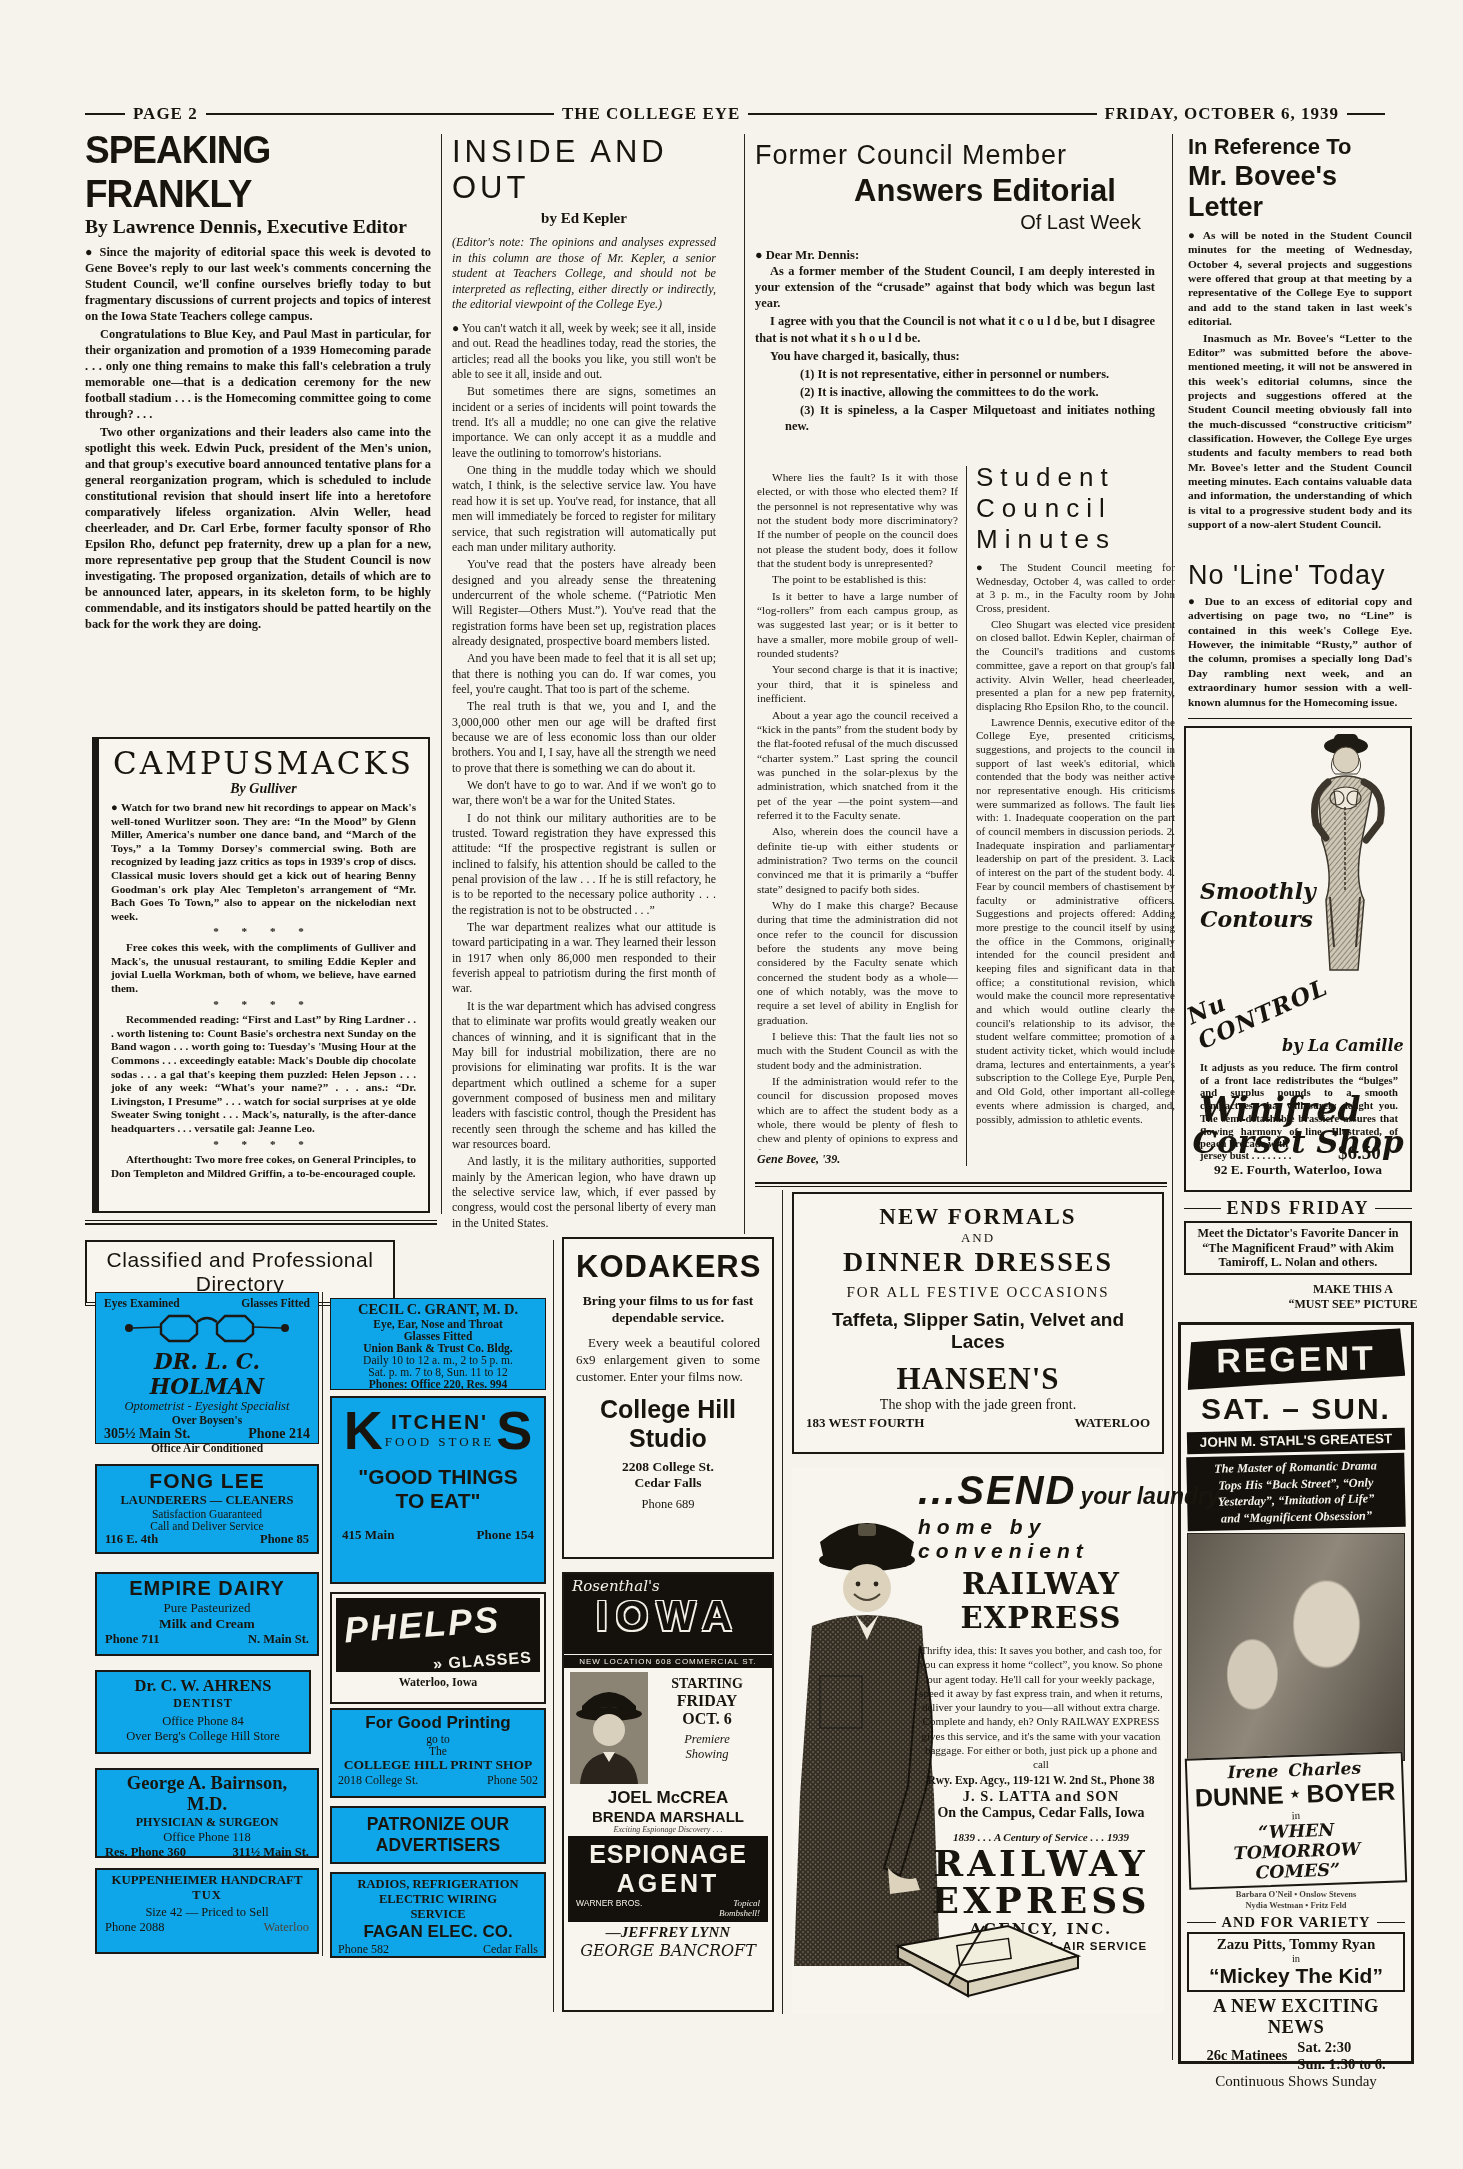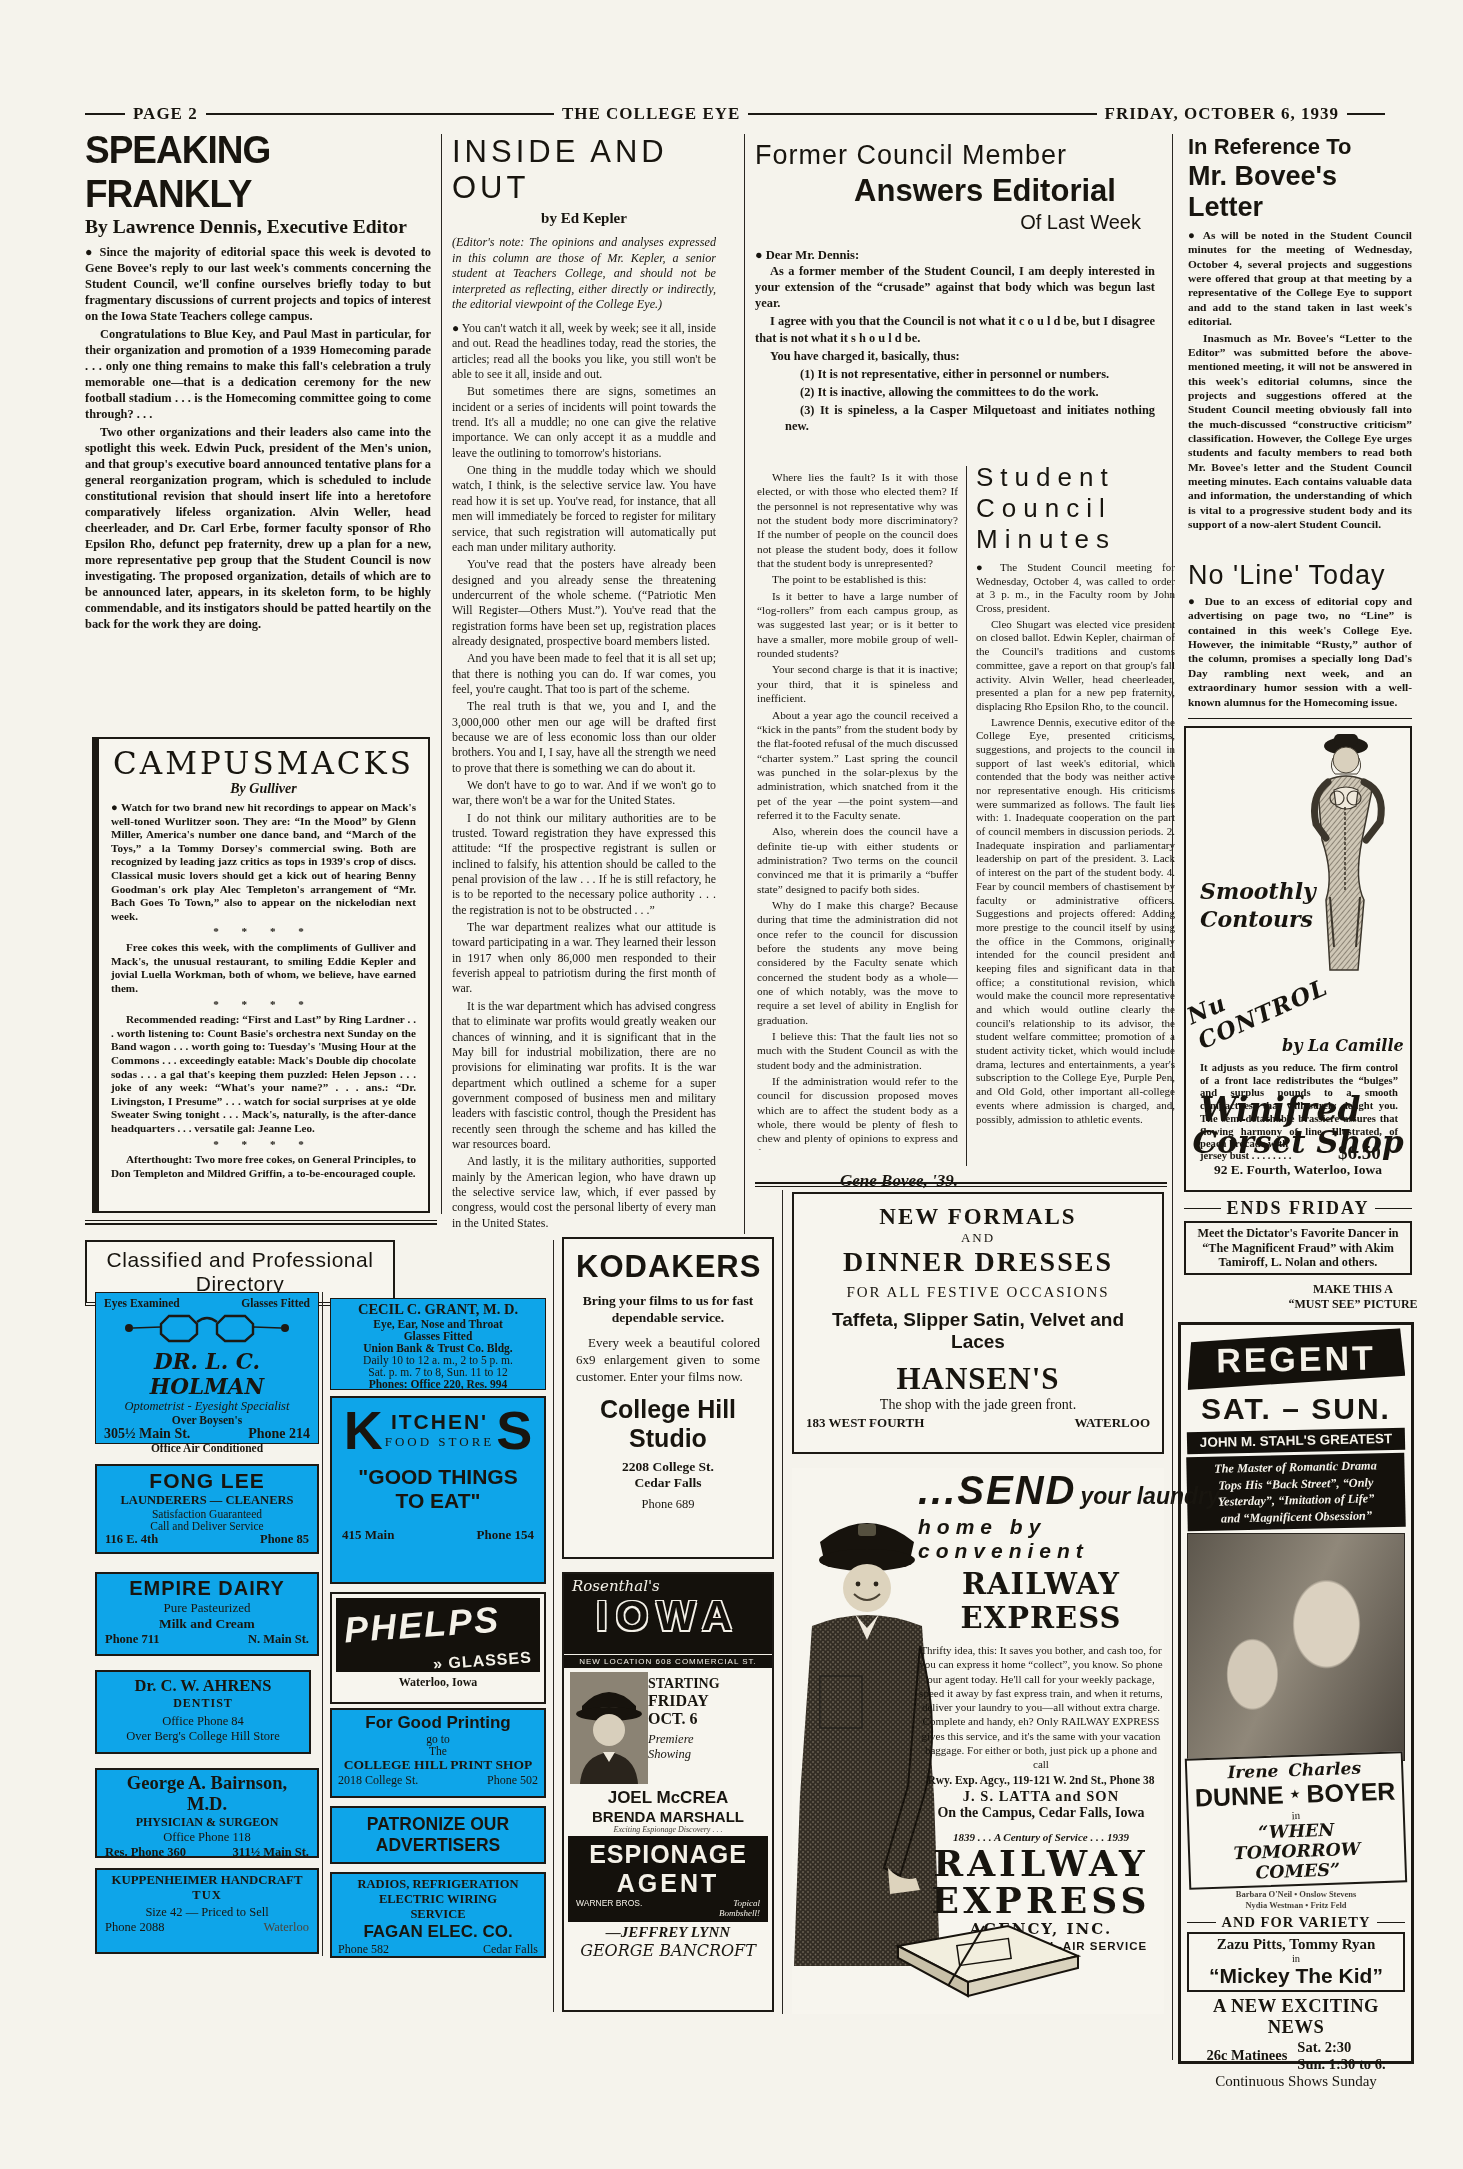--- a/index.html
+++ b/index.html
@@ -99,21 +99,21 @@
       <p>Where lies the fault? Is it with those elected, or with those who elected them? If the personnel is not representative why was not the student body more discriminatory? If the number of people on the council does not please the student body, does it follow that the student body is unrepresented?</p>
       <p>The point to be established is this:</p>
       <p>Is it better to have a large number of “log-rollers” from each campus group, as was suggested last year; or is it better to have a smaller, more mobile group of well-rounded students?</p>
       <p>Your second charge is that it is inactive; your third, that it is spineless and inefficient.</p>
       <p>About a year ago the council received a “kick in the pants” from the student body by the flat-footed refusal of the much discussed “charter system.” Last spring the council was punched in the solar-plexus by the administration, which snatched from it the pet of the year —the point system—and referred it to the Faculty senate.</p>
       <p>Also, wherein does the council have a definite tie-up with either students or administration? Two terms on the council convinced me that it is primarily a “buffer state” designed to pacify both sides.</p>
       <p>Why do I make this charge? Because during that time the administration did not once refer to the council for discussion before the students any move being considered by the Faculty senate which concerned the student body as a whole—one of which notably, was the move to require a set level of ability in English for graduation.</p>
       <p>I believe this: That the fault lies not so much with the Student Council as with the student body and the administration.</p>
       <p>If the administration would refer to the council for discussion proposed moves which are to affect the student body as a whole, there would be plenty of flesh to chew and plenty of opinions to express and formulate into action.</p>
     </div>
-  <div class="abs i b" style="left:757px;top:1152px;width:201px;text-align:right;font-size:17px;margin-top:19px;">Gene Bovee, '39.</div>
+  <div class="abs i b" style="left:757px;top:1152px;width:201px;font-size:12px;">Gene Bovee, '39.</div>
 
   <div class="abs clip" style="left:976px;top:462px;width:199px;height:712px;">
     <div class="sans" style="font-size:26px;letter-spacing:7px;">Student</div>
     <div class="sans" style="font-size:26px;letter-spacing:7px;">Council</div>
     <div class="sans" style="font-size:26px;letter-spacing:7px;margin-bottom:6px;">Minutes</div>
     <div class="paras" style="font-size:11.05px;line-height:1.24;">
         <p class="lead">● The Student Council meeting for Wednesday, October 4, was called to order at 3 p. m., in the Faculty room by John Cross, president.</p>
         <p>Cleo Shugart was elected vice president on closed ballot. Edwin Kepler, chairman of the Council's traditions and customs committee, gave a report on that group's fall activity. Alvin Weller, head cheerleader, presented a plan for a new pep fraternity, displacing Rho Epsilon Rho, to the council.</p>
         <p>Lawrence Dennis, executive editor of the College Eye, presented criticisms, suggestions, and projects to the council in support of last week's editorial, which contended that the body was neither active nor representative enough. His criticisms were summarized as follows. The fault lies with: 1. Inadequate cooperation on the part of council members in discussion periods. 2. Inadequate inspiration and parliamentary leadership on part of the president. 3. Lack of interest on the part of the student body. 4. Fear by council members of chastisement by faculty or administrative officers. Suggestions and projects offered: Adding more prestige to the council itself by using the office in the Commons, originally intended for the council president and keeping files and significant data in that office; a constitutional revision, which would make the council more representative and which would outline clearly the council's relationship to its advisor, the student welfare committee; promotion of a student activity ticket, which would include drama, lectures and entertainments, a year's subscription to the College Eye, Purple Pen, and Old Gold, other important all-college events where admission is charged, and, possibly, admission to athletic events.</p>
       </div>
@@ -396,21 +396,21 @@
     </div>
     <div style="display:flex;padding:4px 6px;">
       <svg width="78" height="112" viewBox="0 0 78 112">
         <rect x="0" y="0" width="78" height="112" fill="#8b8374"></rect>
         <path d="M12,34 Q39,6 66,34 L66,42 Q39,28 12,42 Z" fill="#17130d"></path>
         <ellipse cx="39" cy="42" rx="33" ry="7" fill="#17130d"></ellipse>
         <circle cx="39" cy="58" r="16" fill="#d8cfbc"></circle>
         <path d="M10,112 Q12,84 39,80 Q66,84 68,112 Z" fill="#2a241c"></path>
         <path d="M33,80 l6,10 6,-10 z" fill="#efe9dc"></path>
       </svg>
-      <div style="flex:1;padding-top:4px;">
+      <div style="flex:1;text-align:center;padding-top:4px;">
         <div class="b" style="font-size:14px;">STARTING</div>
         <div class="b" style="font-size:16px;">FRIDAY</div>
         <div class="b" style="font-size:16px;">OCT. 6</div>
         <div class="i" style="font-size:12.5px;margin-top:4px;">Premiere</div>
         <div class="i" style="font-size:12.5px;">Showing</div>
       </div>
     </div>
     <div class="tc sans b" style="font-size:17px;">JOEL McCREA</div>
     <div class="tc sans b" style="font-size:15px;">BRENDA MARSHALL</div>
     <div class="tc i" style="font-size:8px;color:#3a342c;">Exciting Espionage Discovery . . .</div>

